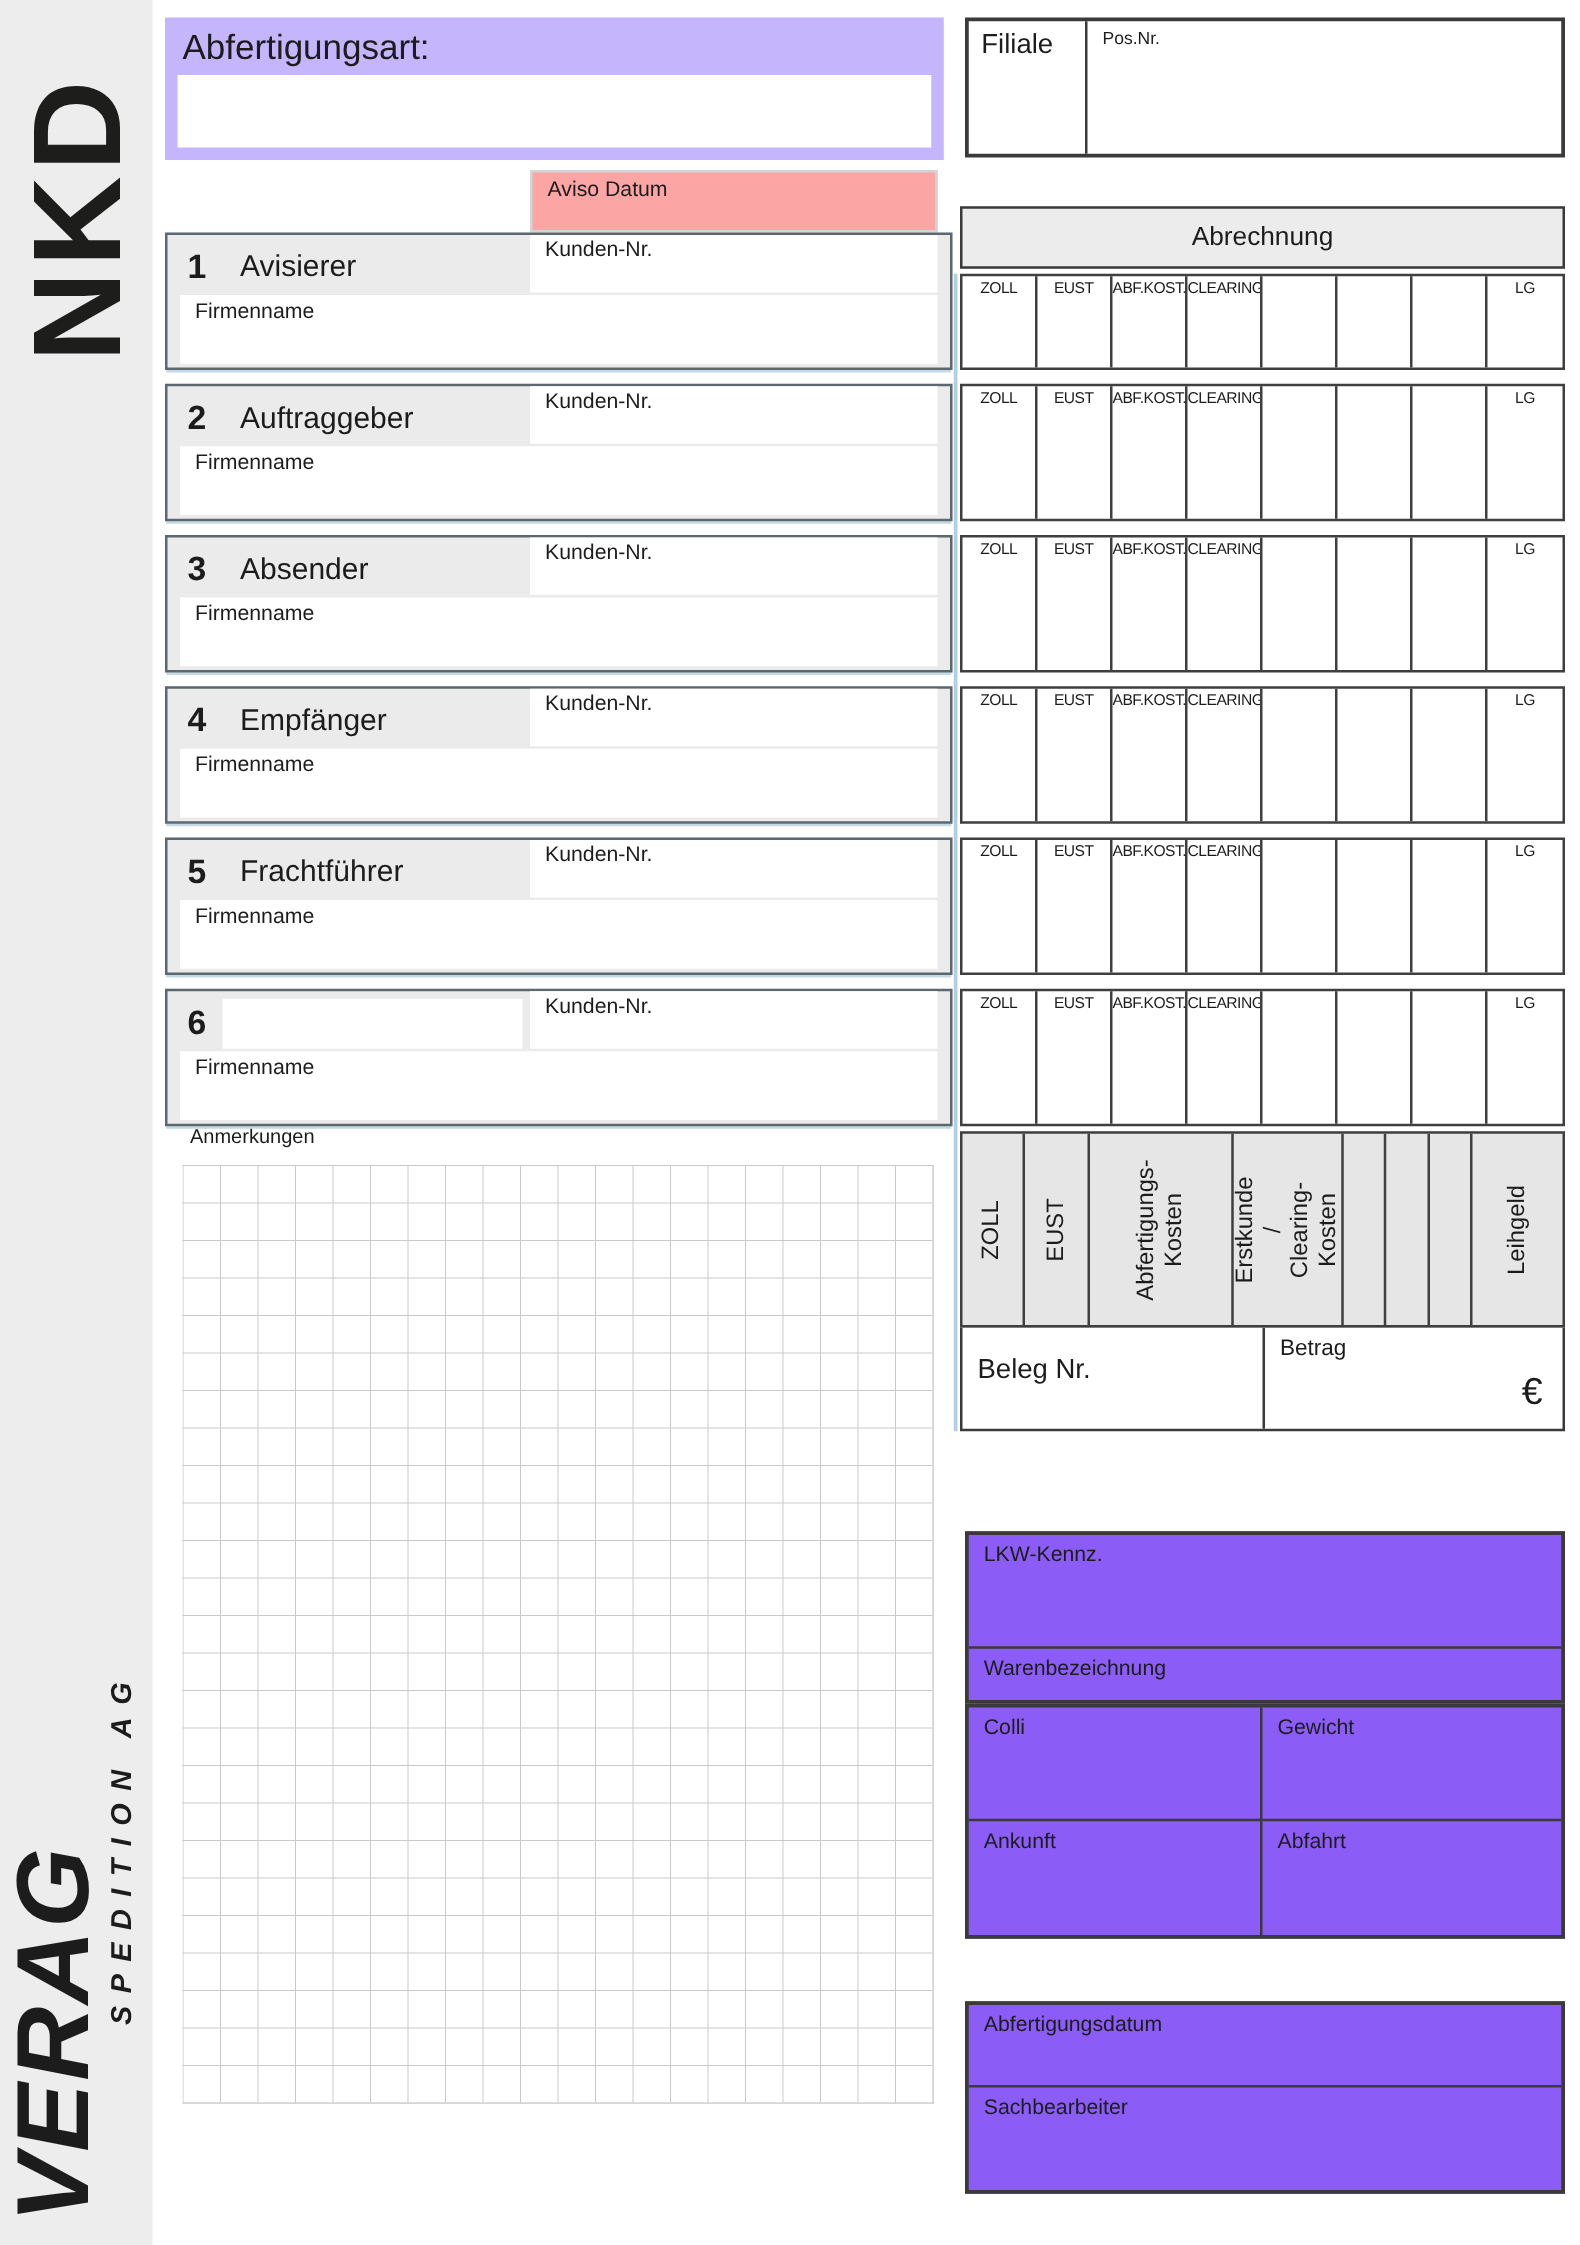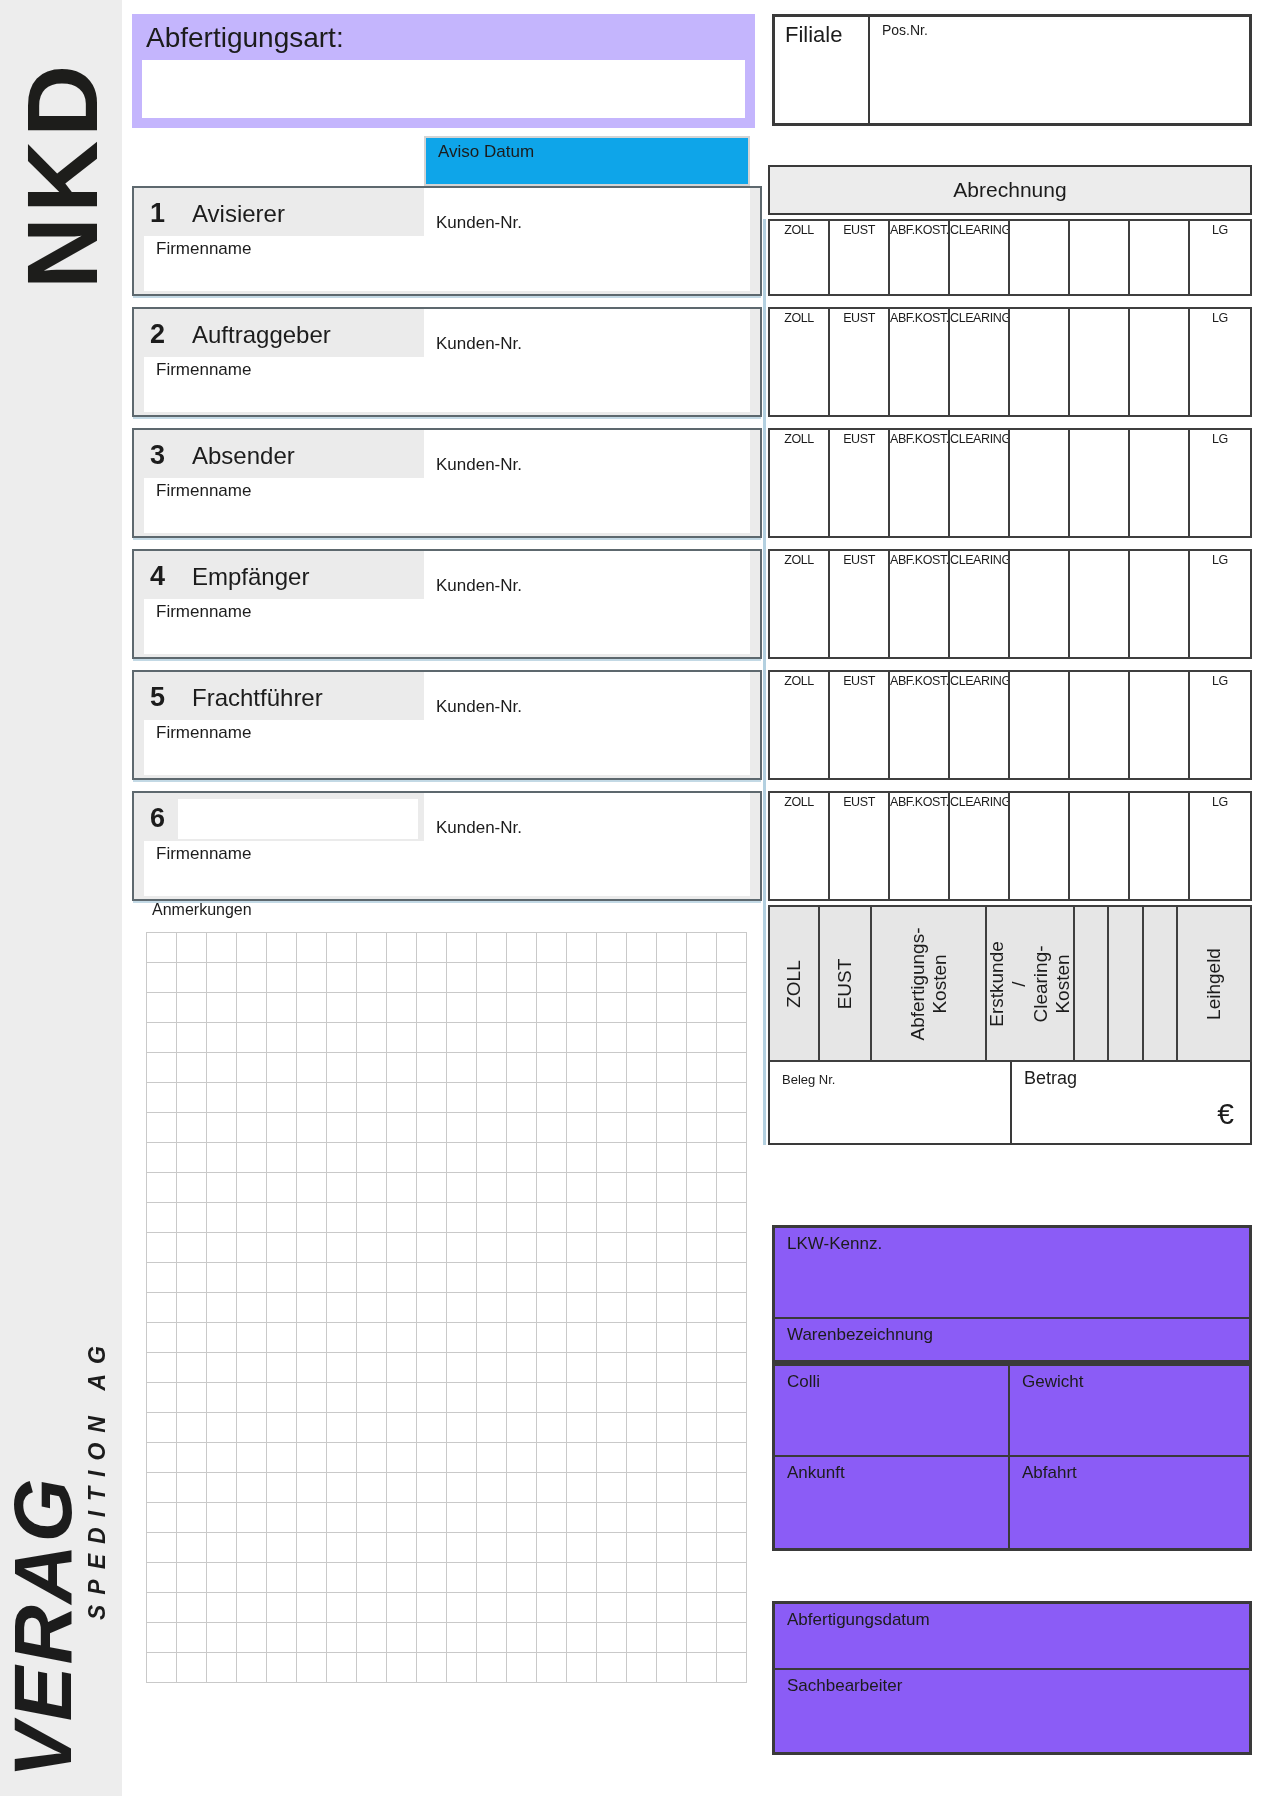--- a/index.html
+++ b/index.html
@@ -16,47 +16,47 @@
 
   
   .abf-art { position:absolute; left:132px; top:14px; width:623px; height:114px; background:#c4b5fd; }
   .abf-art-label { position:absolute; left:14px; top:8px; font-size:28px; }
   .abf-art-input { position:absolute; left:10px; top:46px; width:603px; height:58px; background:#ffffff; }
 
   .filiale-box { position:absolute; left:772px; top:14px; width:480px; height:112px; border:3px solid #3a3a3a; background:#fff; display:flex; }
   .filiale-cell { width:95px; border-right:2px solid #3a3a3a; padding:5px 10px; font-size:22px; }
   .posnr-cell { flex:1; padding:5px 12px; font-size:14px; }
 
-  .aviso { position:absolute; left:424px; top:136px; width:326px; height:50px; background:#0ea5e9; border:2px solid #d4d4d4; padding:4px 12px; font-size:17px; }
+  .aviso { position:absolute; left:424px; top:136px; width:326px; height:50px; background:#fca5a5; border:2px solid #d4d4d4; padding:4px 12px; font-size:17px; }
 
   .ab-head { position:absolute; left:768px; top:165px; width:484px; height:50px; background:#ececec; border:2.5px solid #3a3a3a; display:flex; align-items:center; justify-content:center; font-size:21px; }
 
   
   .section { position:absolute; left:132px; width:630px; height:110px; background:#ebebeb; border:2px solid #5d686e; box-shadow:0 3px 0 -1px #c3d9e5; }
   .sec-num { position:absolute; left:16px; top:10px; font-weight:700; font-size:27px; }
   .sec-title { position:absolute; left:58px; top:12px; font-size:24px; }
   .sec-title-box { position:absolute; left:44px; top:6px; width:240px; height:40px; background:#fff; }
-  .kunden-box { position:absolute; left:290px; top:0px; width:326px; height:46px; background:#fff; padding:25px 12px; }
+  .kunden-box { position:absolute; left:290px; top:0px; width:326px; height:46px; background:#fff; padding:2px 12px; }
   .firma-box { position:absolute; left:10px; top:48px; width:606px; height:55px; background:#fff; padding:3px 12px; }
   .field-label { font-size:17px; }
 
   
   .blue-line { position:absolute; left:763px; top:219px; width:3px; height:926px; background:#b3d0e0; }
   .ab-row { position:absolute; left:768px; width:484px; border:2px solid #3f3f3f; background:#fff; display:grid; grid-template-columns:repeat(8,1fr); }
   .ab-cell { border-right:2px solid #3f3f3f; text-align:center; padding-top:2px; overflow:hidden; }
   .ab-cell:last-child { border-right:none; }
   .ab-cell-label { font-size:12.5px; letter-spacing:-0.4px; white-space:nowrap; }
 
   .ab-footer { position:absolute; left:768px; top:905px; width:484px; height:157px; border:2px solid #3f3f3f; background:#e6e6e6; display:grid; grid-template-columns:repeat(8,1fr); }
   .ab-fcell { border-right:2px solid #3f3f3f; display:flex; align-items:center; justify-content:center; }
   .ab-fcell:last-child { border-right:none; }
   .ab-fcell span { transform:rotate(-90deg); white-space:pre-line; text-align:center; font-size:19px; line-height:22px; }
 
   .totals { position:absolute; left:768px; top:1060px; width:484px; height:85px; border:2.5px solid #3a3a3a; background:#fff; display:flex; }
-  .beleg-cell { width:242px; border-right:2px solid #3a3a3a; padding:10px 12px; font-size:13px; }
+  .beleg-cell { width:242px; border-right:2px solid #3a3a3a; padding:20px 12px; font-size:22px; }
   .betrag-cell { flex:1; padding:6px 12px; font-size:18px; position:relative; }
   .euro { position:absolute; right:16px; bottom:12px; font-size:30px; }
 
   
   .infobox { position:absolute; left:772px; width:480px; border:3px solid #3a3a3a; background:#8b5cf6; }
   .lkw-box { top:1225px; height:138px; }
   .lkw-row { height:91px; padding:6px 12px; border-bottom:2px solid #3a3a3a; }
   .waren-row { height:41px; padding:6px 12px; }
   .colli-box { top:1363px; height:188px; display:grid; grid-template-columns:235px 1fr; grid-template-rows:1fr 1fr; }
   .colli-box > div { padding:6px 12px; }

